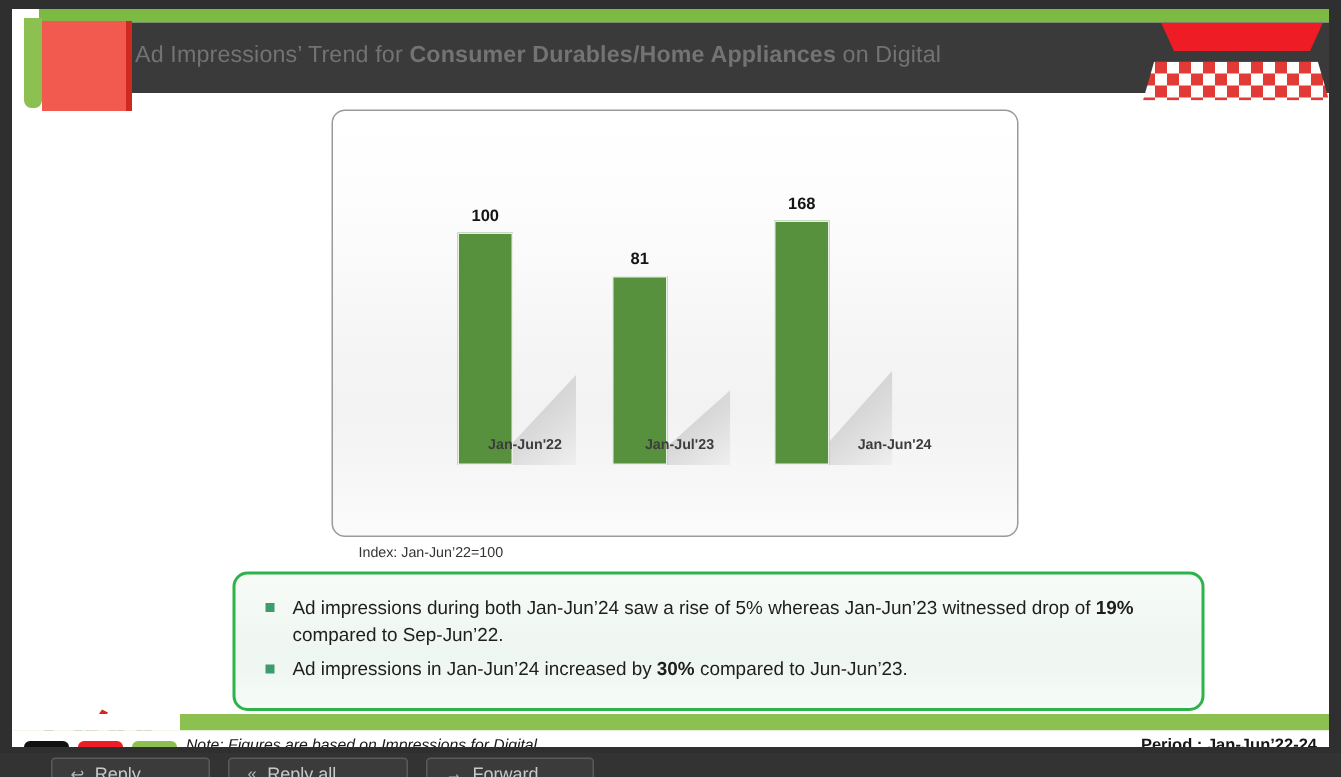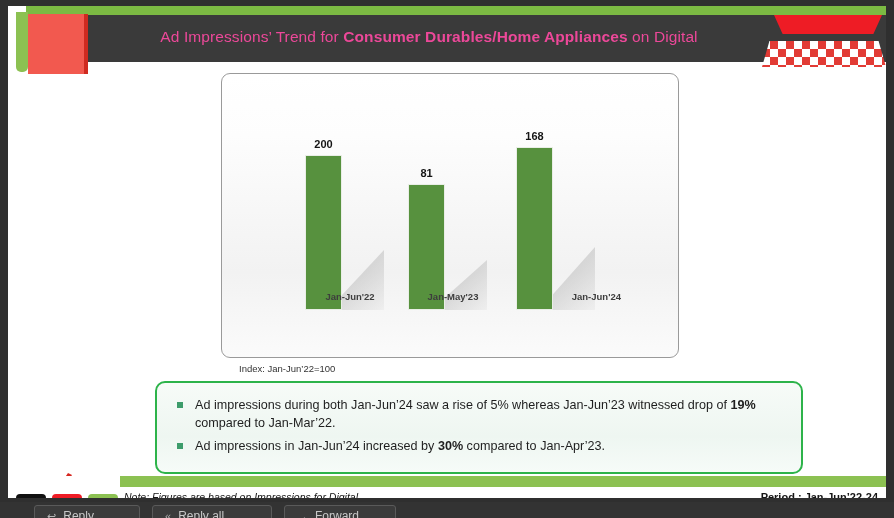--- a/index.html
+++ b/index.html
@@ -66,27 +66,26 @@
   }
   .hdr-red-square::after {
     content: "";
     position: absolute;
     right: -4px; top: 0;
     width: 4px; height: 60px;
     background: #cf2a20;
   }
   #header-title {
     position: absolute;
-    left: 71px; top: 22px;
+    left: 82px; top: 22px;
     width: 700px;
-    color: #ec4899;
+    color: #737373;
     font-size: 15.5px;
     letter-spacing: 0.1px;
     white-space: nowrap;
-    text-align: center;
   }
   #header-title b { font-weight: bold; }
 
   
   .hdr-flag-wrap {
     position: absolute;
     right: 0; top: 9px;
     width: 124px; height: 52px;
     overflow: hidden;
   }
@@ -342,55 +341,55 @@
         <div class="flag-red"></div>
         <div class="flag-checker"></div>
       </div>
     </div>
 
     <div id="chart-panel">
 
       <div id="plot-area">
 
         <div class="bar-slot" style="left:68px;">
-          <div class="bar-value" style="left:0px; bottom:160px;">200</div>
+          <div class="bar-value" style="left:0px; bottom:160px;">100</div>
           <div class="bar-shadow" style="height:60px;"></div>
           <div class="bar-col" style="height:155px;"></div>
           <div class="cat-label" style="left:0;">Jan-Jun'22</div>
         </div>
 
         <div class="bar-slot" style="left:171px;">
           <div class="bar-value" style="left:0px; bottom:131px;">81</div>
           <div class="bar-shadow" style="height:50px;"></div>
           <div class="bar-col" style="height:126px;"></div>
-          <div class="cat-label" style="left:0;">Jan-May'23</div>
+          <div class="cat-label" style="left:0;">Jan-Jul'23</div>
         </div>
 
         <div class="bar-slot" style="left:279px;">
           <div class="bar-value" style="left:0px; bottom:168px;">168</div>
           <div class="bar-shadow" style="height:63px;"></div>
           <div class="bar-col" style="height:163px;"></div>
           <div class="cat-label" style="left:0;text-align:right;">Jan-Jun'24</div>
         </div>
 
       </div>
     </div>
 
     <div id="index-note">Index: Jan-Jun’22=100</div>
 
     <div id="insight-box">
 
       <div class="bullet-row">
         <span class="bullet-mark"></span>
-        <span class="bullet-text"><span>Ad impressions during both Jan-Jun’24 saw a rise of 5% whereas Jan-Jun’23 witnessed drop of </span><b>19%</b><span> compared to Jan-Mar’22.</span></span>
+        <span class="bullet-text"><span>Ad impressions during both Jan-Jun’24 saw a rise of 5% whereas Jan-Jun’23 witnessed drop of </span><b>19%</b><span> compared to Sep-Jun’22.</span></span>
       </div>
 
       <div class="bullet-row">
         <span class="bullet-mark"></span>
-        <span class="bullet-text"><span>Ad impressions in Jan-Jun’24 increased by </span><b>30%</b><span> compared to Jan-Apr’23.</span></span>
+        <span class="bullet-text"><span>Ad impressions in Jan-Jun’24 increased by </span><b>30%</b><span> compared to Jun-Jun’23.</span></span>
       </div>
 
     </div>
 
     <div id="tam-logo">
       <div id="tam-word">TAM</div>
       <svg id="tam-swoosh" viewBox="0 0 26 44">
         <path d="M20 1 C12 12, 6 26, 3 43 L9 43 C12 27, 17 13, 24 3 Z" fill="#d6261f"></path>
         <g fill="#1a1a1a">
           <rect x="10" y="20" width="2.2" height="2.2"></rect>

